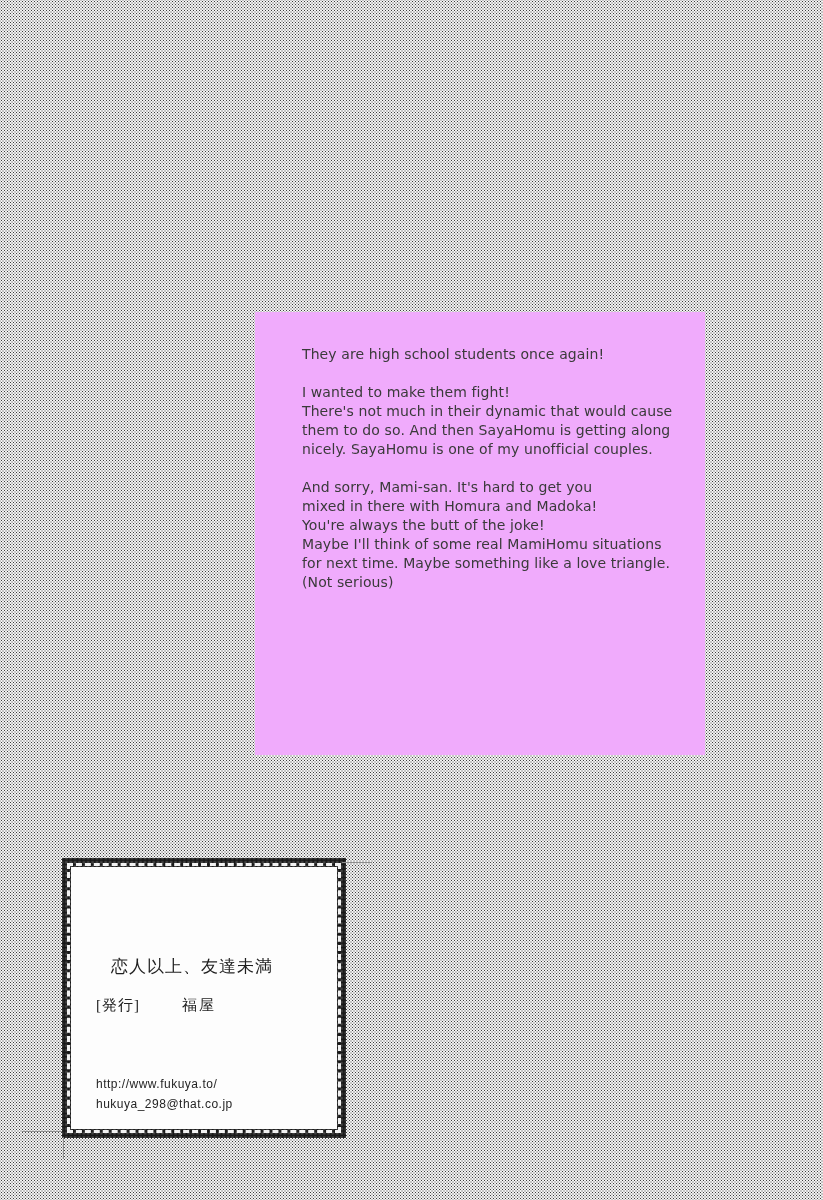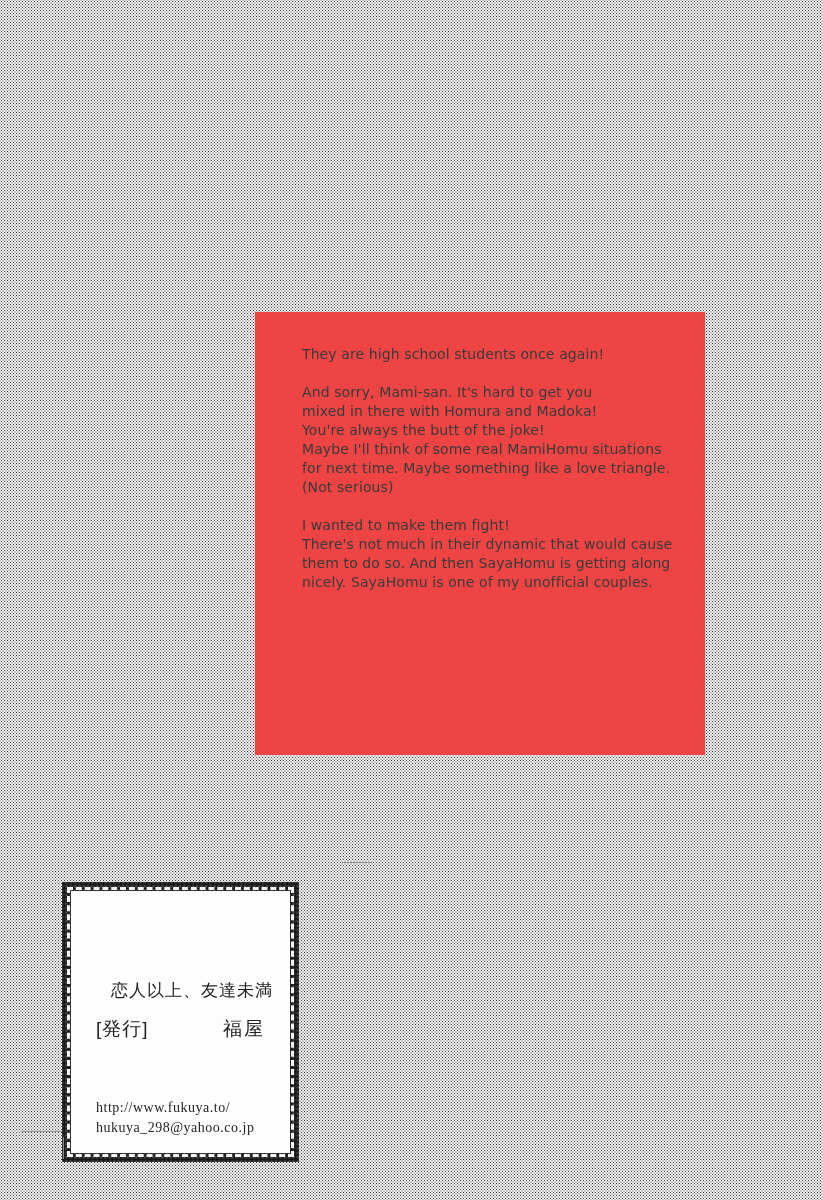--- a/index.html
+++ b/index.html
@@ -21,39 +21,39 @@
     font-family: "DejaVu Sans", sans-serif;
   }
 
   
   .note {
     position: absolute;
     left: 255px;
     top: 312px;
     width: 450px;
     height: 443px;
-    background: #ef4444;
+    background: #f0abfc;
     box-sizing: border-box;
     padding: 33px 20px 0 47px;
   }
   .note p {
     margin: 0 0 19px 0;
     font-size: 14px;
     line-height: 19px;
     color: #3a3a3a;
     letter-spacing: 0.1px;
     white-space: pre-line;
   }
 
   
   .stamp {
     position: absolute;
     left: 62px;
-    top: 882px;
-    width: 237px;
+    top: 858px;
+    width: 284px;
     height: 280px;
     
     background-color: #a8a8a8;
     background-image:
       radial-gradient(circle, #161616 0.9px, transparent 1.05px),
       radial-gradient(circle, #161616 0.9px, transparent 1.05px);
     background-size: 2.6px 2.6px, 2.6px 2.6px;
     background-position: 0 0, 1.3px 1.3px;
   }
   .stamp-inner {
@@ -71,45 +71,44 @@
     font-family: "DejaVu Serif", "Liberation Serif", serif;
     font-size: 17px;
     letter-spacing: 1px;
     color: #1f1f1f;
     white-space: nowrap;
   }
   .c-rows {
     position: absolute;
     left: 25px;
     top: 128px;
-    font-family: Liberation Sans, sans-serif;
-    font-size: 19px;
+    font-family: Liberation Serif, serif;
+    font-size: 15px;
     color: #222222;
   }
   .c-row {
     display: flex;
     height: 20px;
     line-height: 20px;
     white-space: nowrap;
   }
   .c-label {
     width: 86px;
     flex: 0 0 86px;
     letter-spacing: 1px;
   }
   .c-value {
     letter-spacing: 2px;
-    margin-left: 41px;
   }
   .c-contact {
     position: absolute;
     left: 25px;
     top: 207px;
-    font-family: Liberation Serif, serif;
-    font-size: 14px;
+    font-family: Liberation Sans, sans-serif;
+    font-size: 12px;
     color: #242424;
     letter-spacing: 0.5px;
   }
   .c-contact div {
     height: 20px;
     line-height: 20px;
     white-space: nowrap;
   }
 
   
@@ -119,45 +118,45 @@
   }
   .a1 { left: 342px; top: 862px; width: 30px; height: 1px; }
   .a2 { left: 22px;  top: 1131px; width: 40px; height: 1px; }
   .a3 { left: 63px;  top: 1137px; width: 1px;  height: 22px; }
 </style>
 </head>
 <body>
 
 <div class="note">
   <p>They are high school students once again!</p>
+  <p>I wanted to make them fight!
+There's not much in their dynamic that would cause
+them to do so.  And then SayaHomu is getting along
+nicely.  SayaHomu is one of my unofficial couples.</p>
   <p>And sorry, Mami-san.  It's hard to get you
 mixed in there with Homura and Madoka!
 You're always the butt of the joke!
 Maybe I'll think of some real MamiHomu situations
 for next time.  Maybe something like a love triangle.
 (Not serious)</p>
-  <p>I wanted to make them fight!
-There's not much in their dynamic that would cause
-them to do so.  And then SayaHomu is getting along
-nicely.  SayaHomu is one of my unofficial couples.</p>
 </div>
 
 <div class="stamp">
   <div class="stamp-inner">
     <div class="c-title">恋人以上、友達未満</div>
 
     <div class="c-rows">
       <div class="c-row">
         <span class="c-label">[発行]</span>
         <span class="c-value">福屋</span>
       </div>
     </div>
 
     <div class="c-contact">
       <div>http://www.fukuya.to/</div>
-      <div>hukuya_298@yahoo.co.jp</div>
+      <div>hukuya_298@that.co.jp</div>
     </div>
   </div>
 </div>
 
 <div class="artifact a1"></div>
 <div class="artifact a2"></div>
 <div class="artifact a3"></div>
 
 </body></html>

